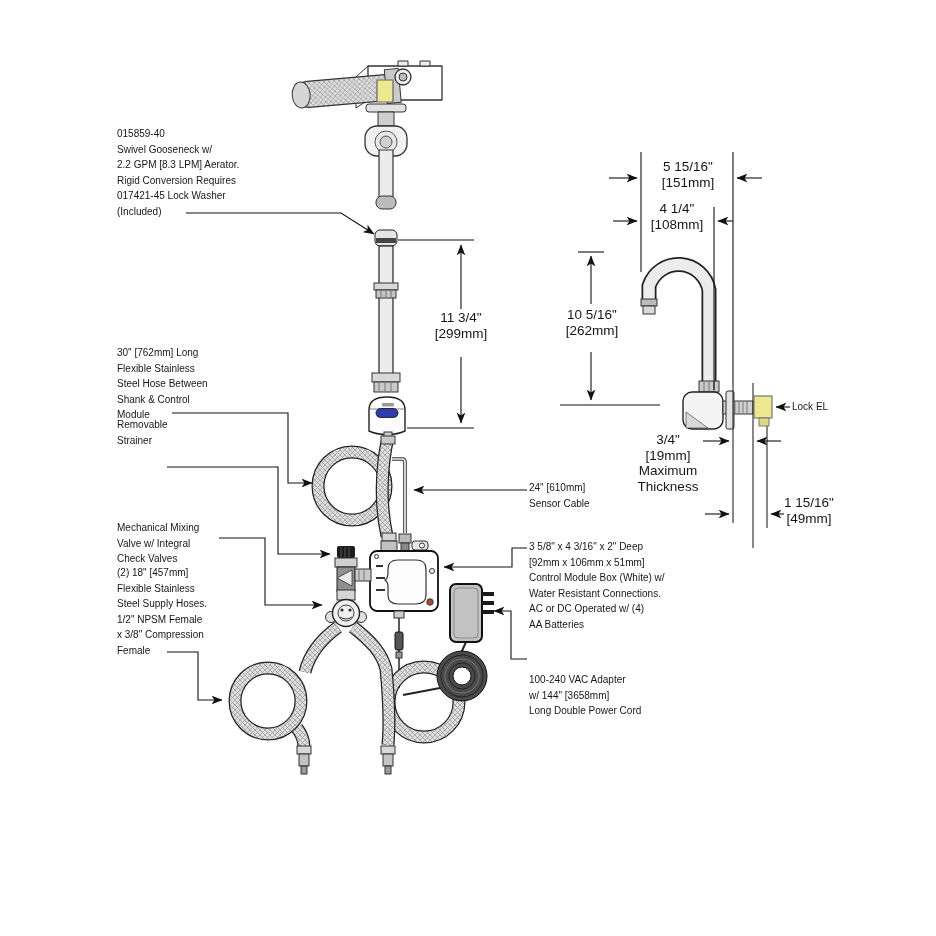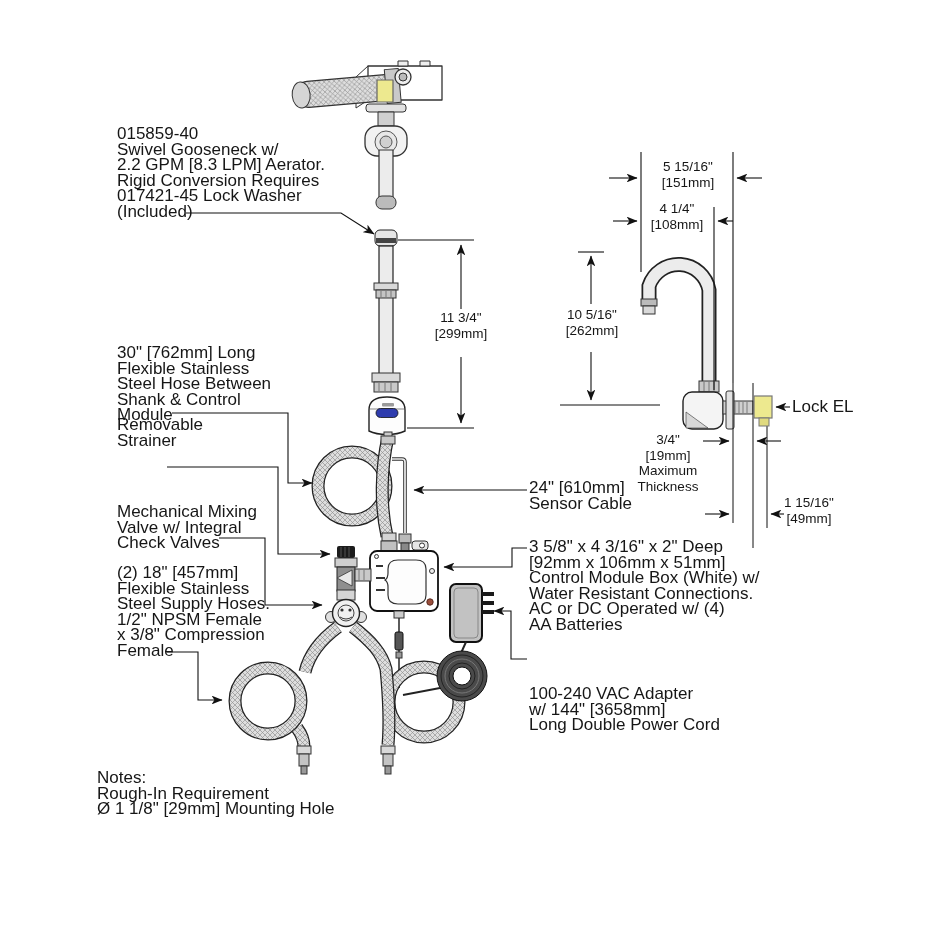--- a/index.html
+++ b/index.html
@@ -1,19 +1,19 @@
 <!DOCTYPE html>
 <html><head>
 <meta charset="utf-8">
 <style>
   html,body{margin:0;padding:0;background:#fff;}
   .stage{position:relative;width:936px;height:936px;background:#fff;overflow:hidden;
          font-family:"Liberation Sans",sans-serif;color:#161616;}
   svg.lineart{position:absolute;left:0;top:0;}
-  .note{position:absolute;font-size:17px;line-height:15.5px;white-space:pre-line;}
+  .note{position:absolute;font-size:10px;line-height:15.5px;white-space:pre-line;}
   .dim{position:absolute;font-size:13.5px;line-height:15.5px;white-space:pre-line;
        width:90px;text-align:center;}
 </style>
 </head>
 <body>
 
 <div class="stage">
 
 <svg class="lineart" width="936" height="936" viewBox="0 0 936 936">
   <defs>
@@ -228,44 +228,41 @@
 Rigid Conversion Requires
 017421-45 Lock Washer
 (Included)</div>
   <div class="note" style="left:117px;top:345px">30" [762mm] Long
 Flexible Stainless
 Steel Hose Between
 Shank &amp; Control
 Module</div>
   <div class="note" style="left:117px;top:417px">Removable
 Strainer</div>
-  <div class="note" style="left:117px;top:504px">Mechanical Mixing
+  <div class="note" style="left:117px;top:520px">Mechanical Mixing
 Valve w/ Integral
 Check Valves</div>
   <div class="note" style="left:117px;top:565px">(2) 18" [457mm]
 Flexible Stainless
 Steel Supply Hoses.
 1/2" NPSM Female
 x 3/8" Compression
 Female</div>
   <div class="note" style="left:529px;top:480px">24" [610mm]
 Sensor Cable</div>
   <div class="note" style="left:529px;top:539px">3 5/8" x 4 3/16" x 2" Deep
 [92mm x 106mm x 51mm]
 Control Module Box (White) w/
 Water Resistant Connections.
 AC or DC Operated w/ (4)
 AA Batteries</div>
-  <div class="note" style="left:529px;top:686px">100-240 VAC Adapter
+  <div class="note" style="left:529px;top:672px">100-240 VAC Adapter
 w/ 144" [3658mm]
 Long Double Power Cord</div>
   <div class="note" style="left:792px;top:399px">Lock EL</div>
-  <div class="note" style="left:97px;top:770px">Notes:
-Rough-In Requirement
-Ø 1 1/8" [29mm] Mounting Hole</div>
 
   <div class="dim" style="left:416px;top:310px">11 3/4"
 [299mm]</div>
   <div class="dim" style="left:643px;top:159px">5 15/16"
 [151mm]</div>
   <div class="dim" style="left:632px;top:201px">4 1/4"
 [108mm]</div>
   <div class="dim" style="left:547px;top:307px">10 5/16"
 [262mm]</div>
   <div class="dim" style="left:623px;top:432px">3/4"

